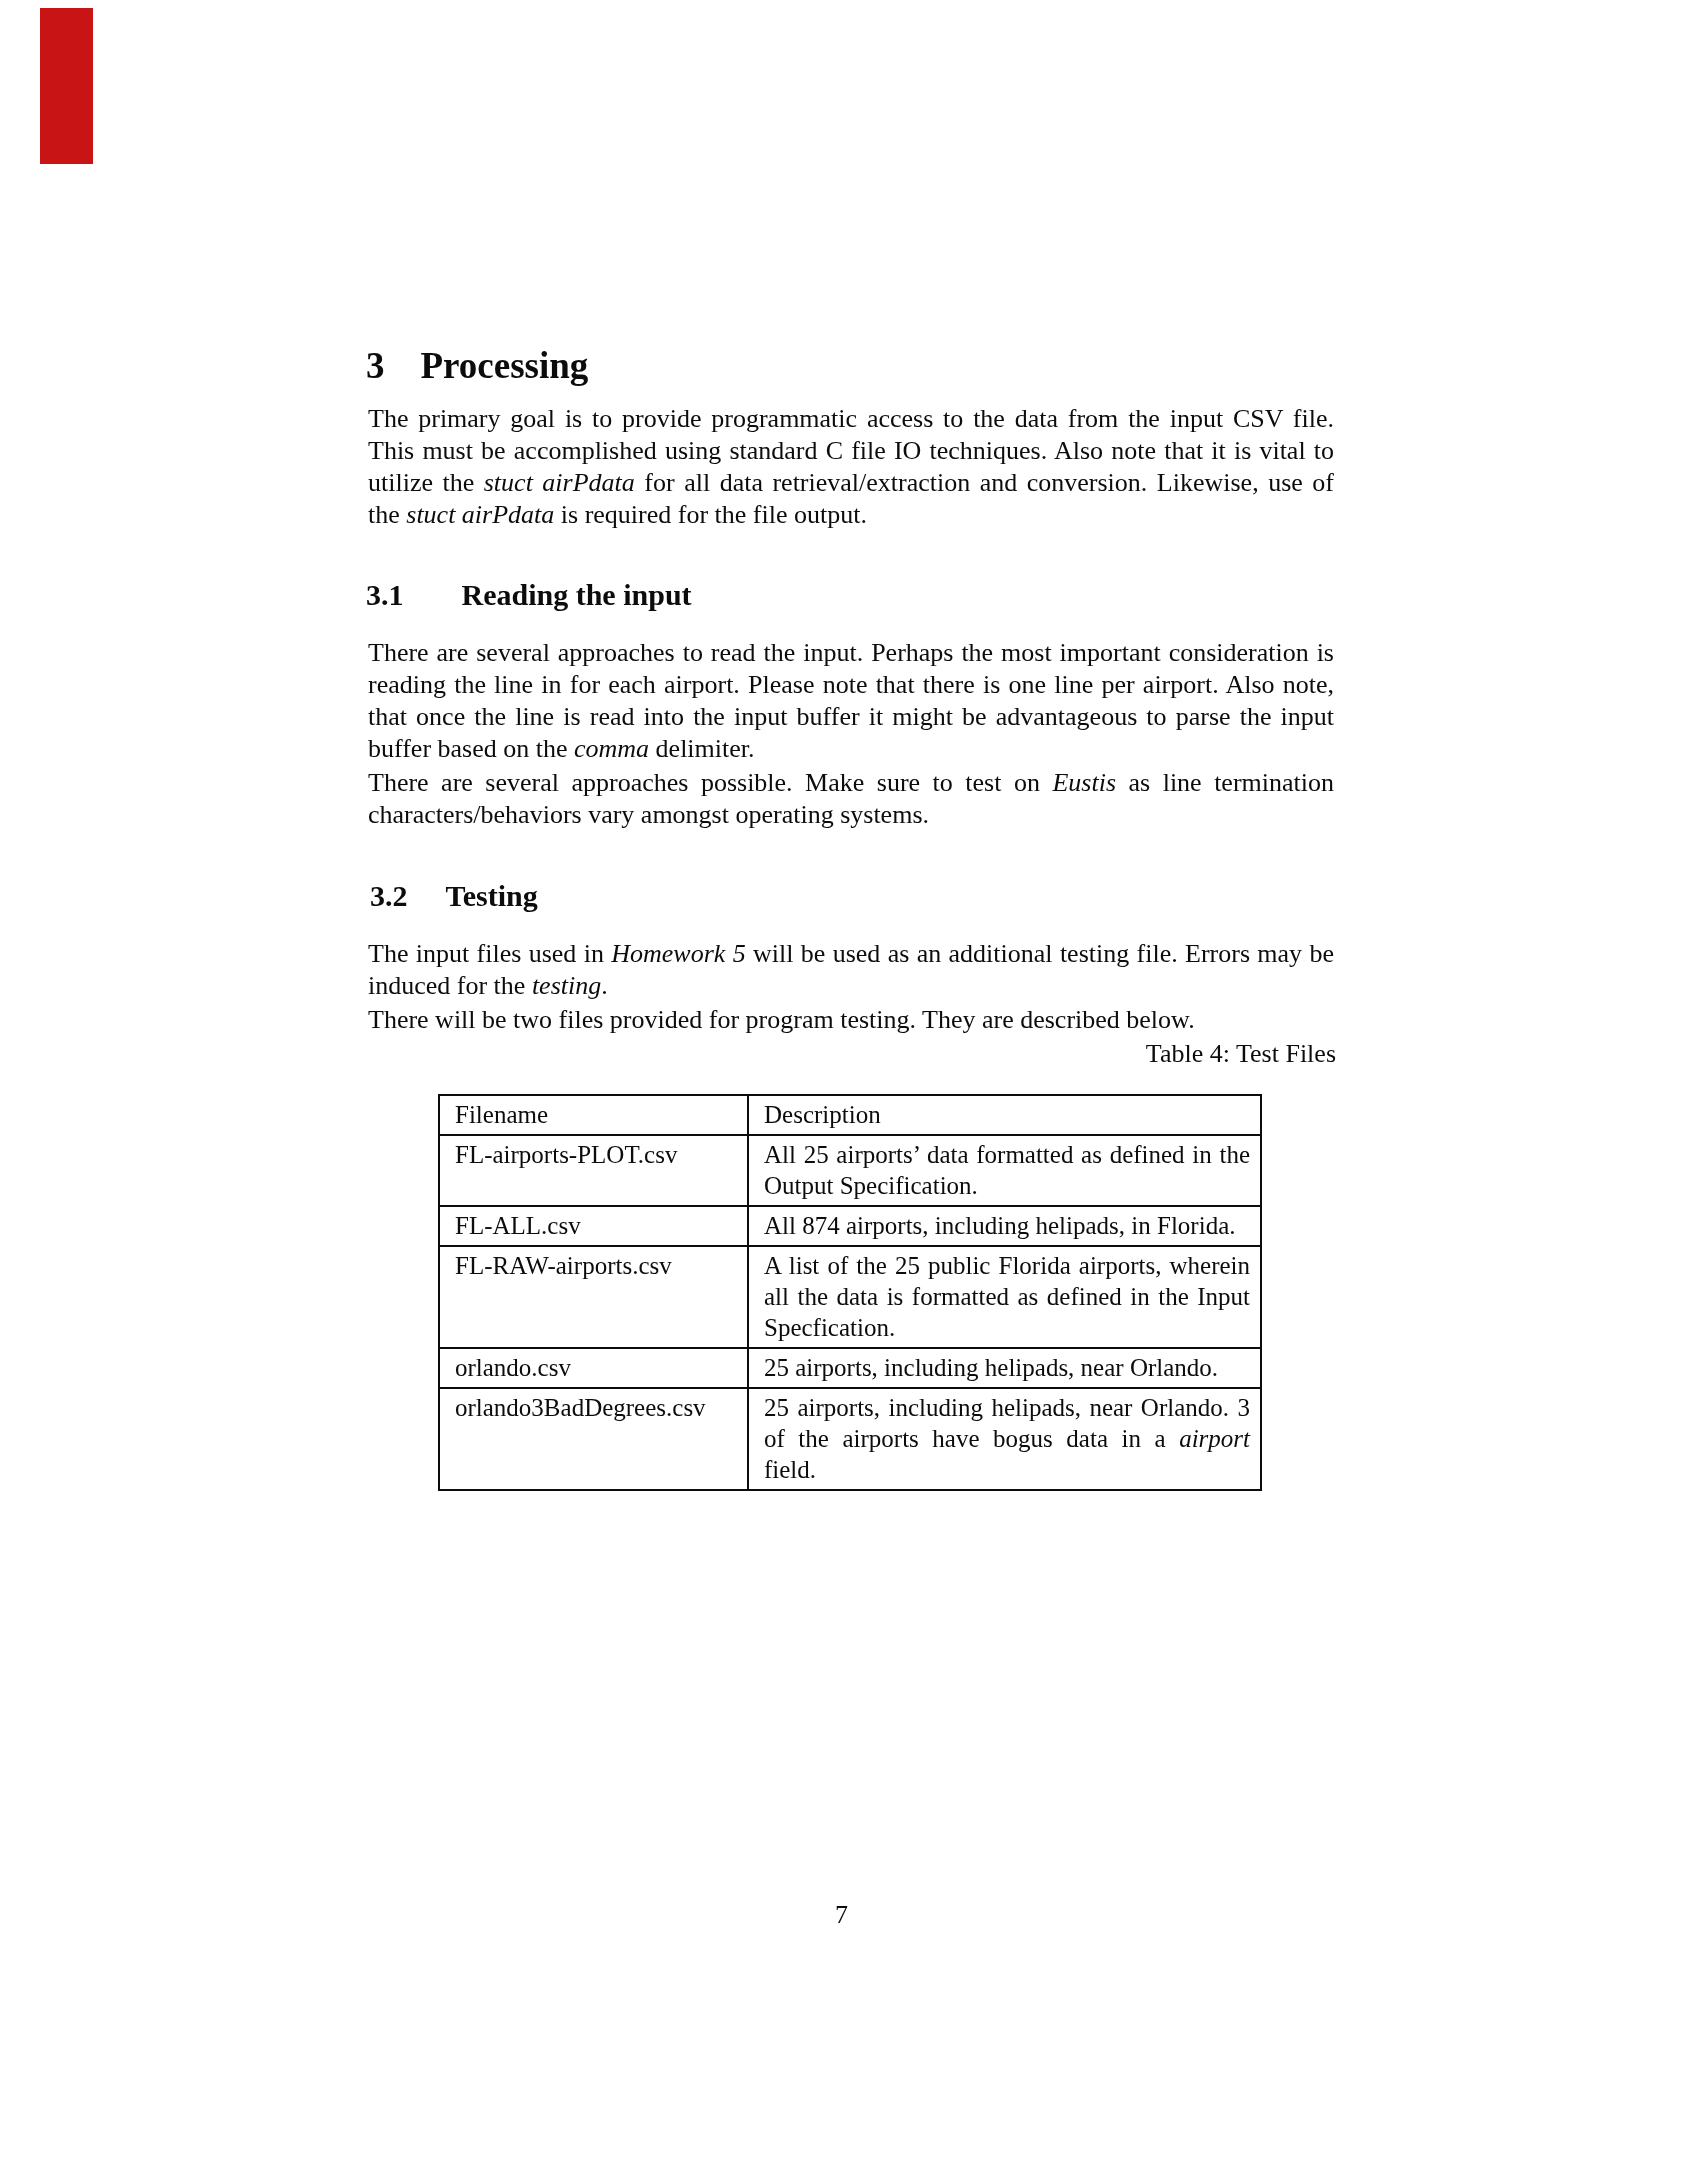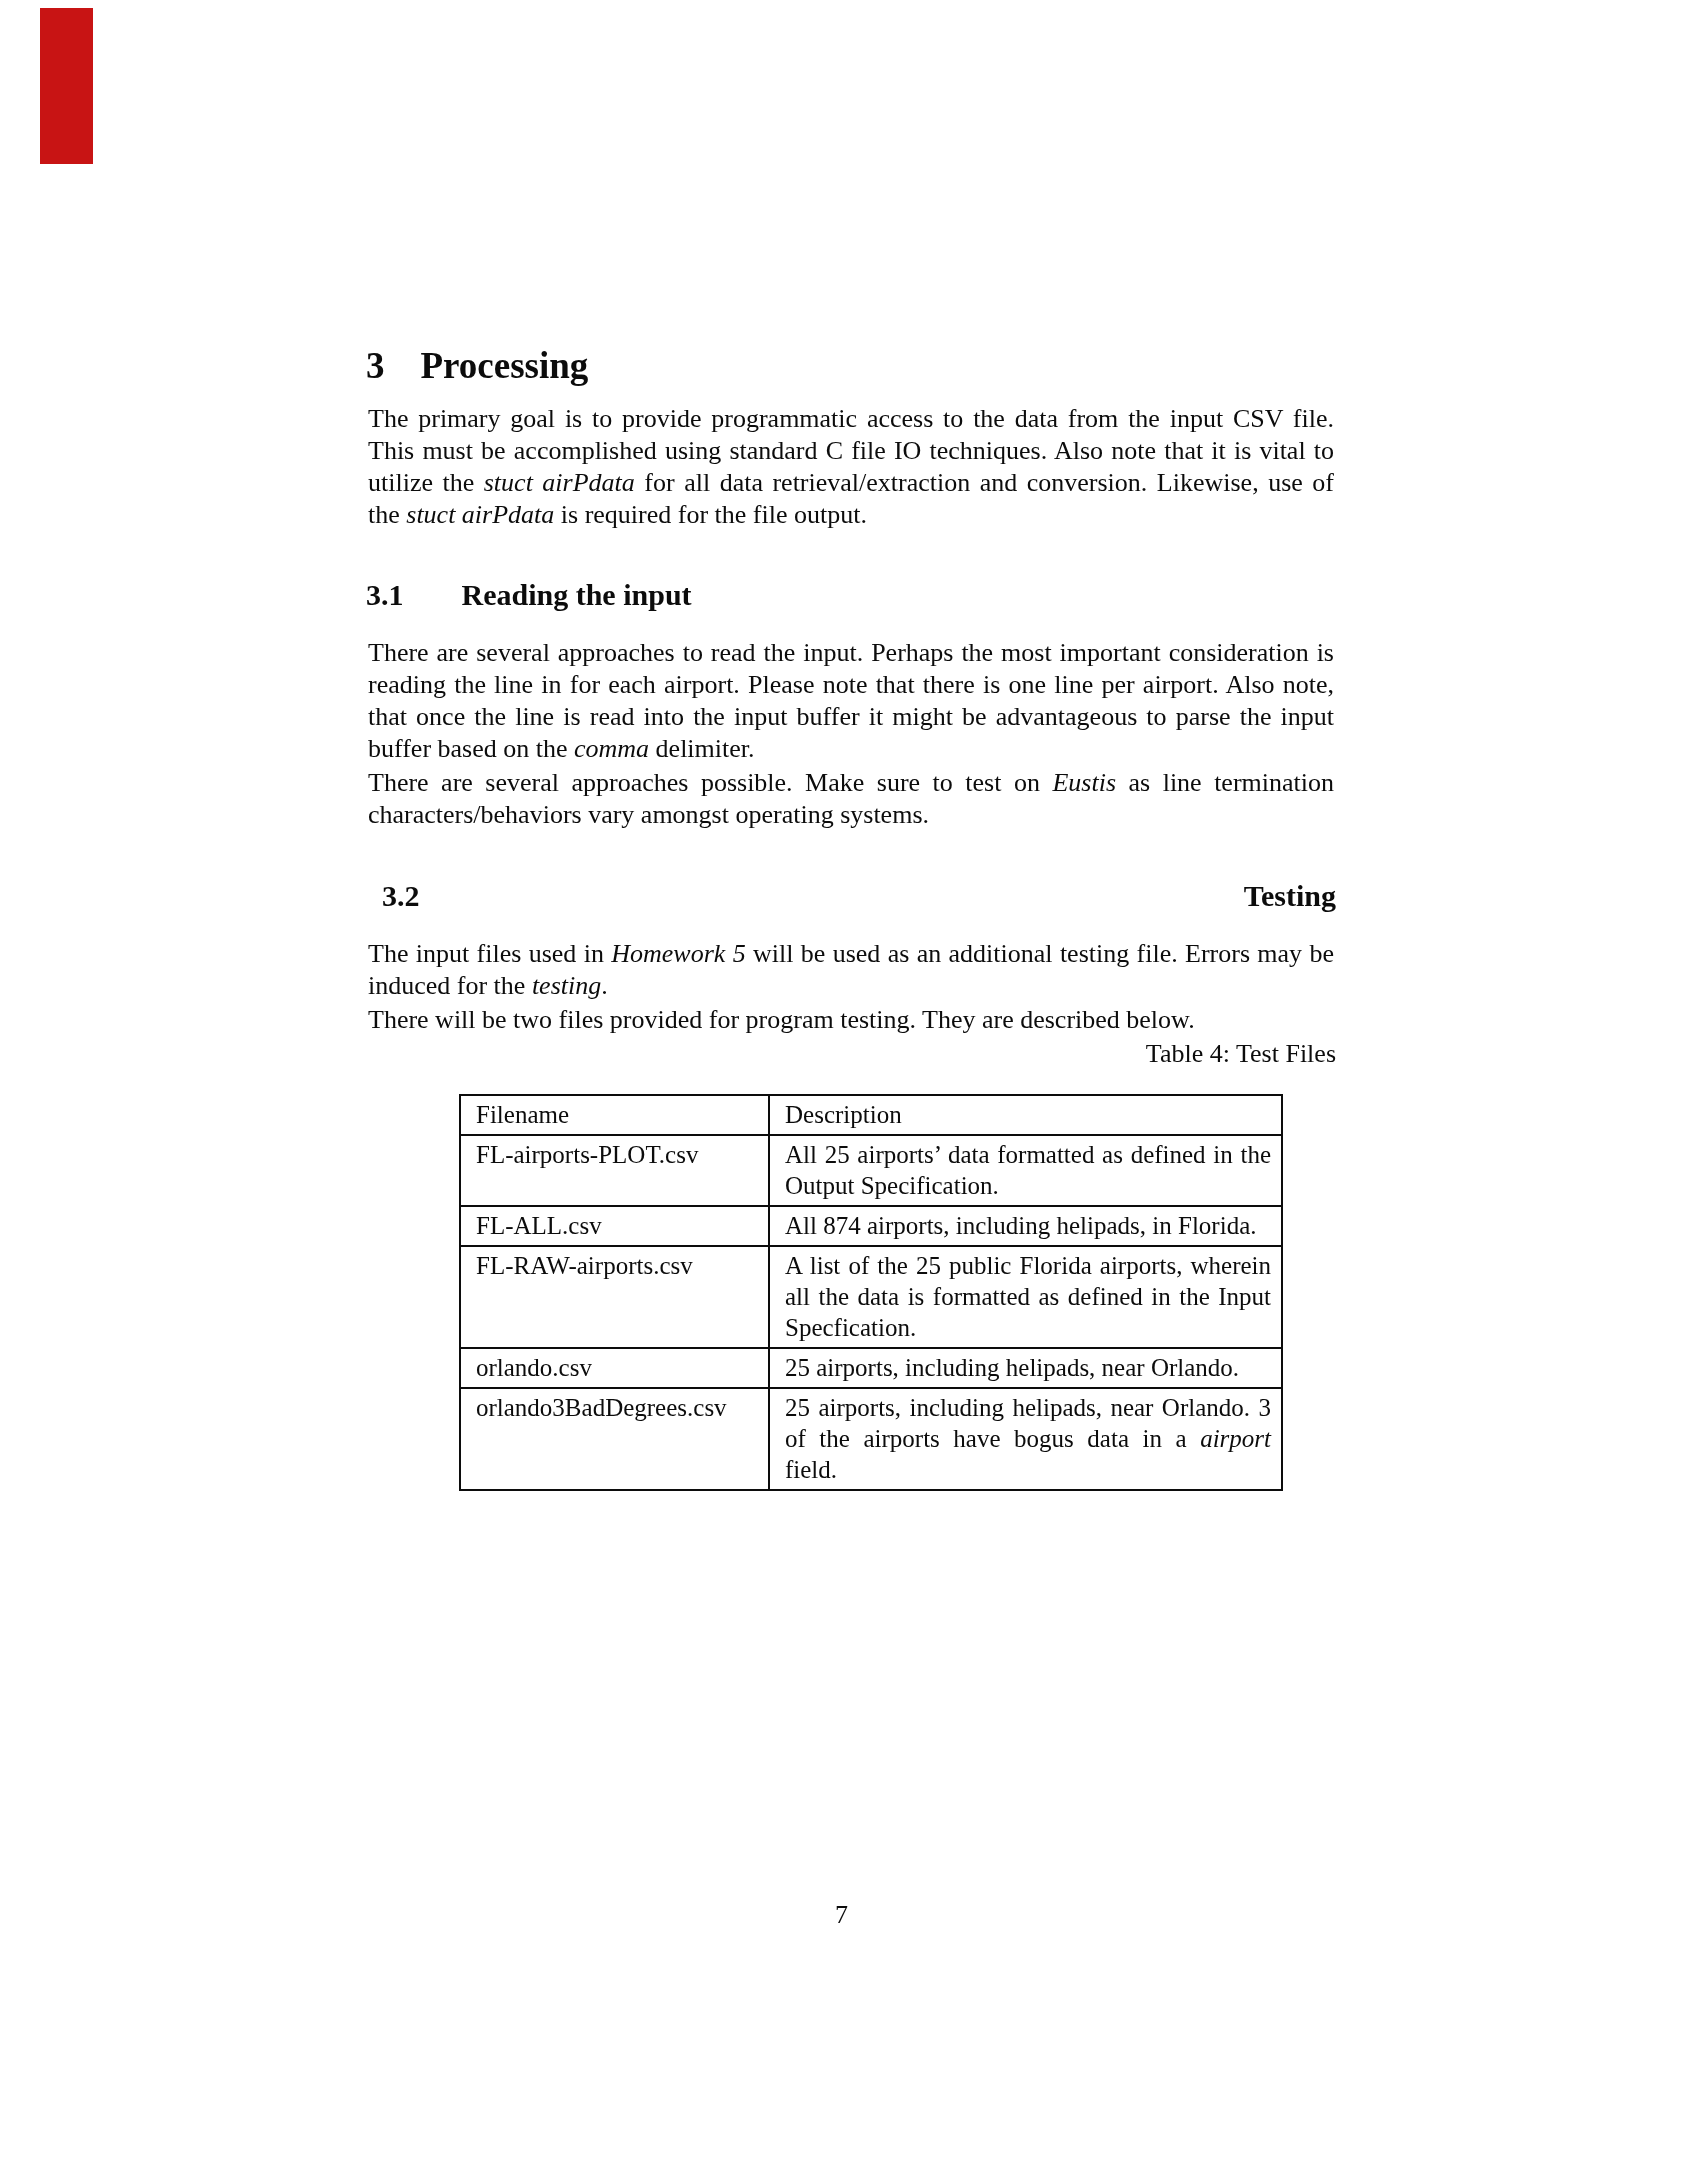--- a/index.html
+++ b/index.html
@@ -24,40 +24,40 @@
     font-size:37px;line-height:44px;font-weight:bold;
     margin:0 0 15px 0;
   }
   .sec-title .num{margin-right:36px;}
   .sub-title{
     display:flex;
     font-size:30px;line-height:36px;font-weight:bold;
   }
   .sub-title .num{margin-right:38px;}
   .sub-title.first{margin:46px 0 24px 0;gap:20px;}
-  .sub-title.second{margin:47px 0 24px 16px;justify-content:space-between;}
+  .sub-title.second{margin:47px 0 24px 4px;}
   p.body{
     font-size:26px;line-height:32px;
     text-align:justify;
     margin:2px;
   }
   .it{font-style:italic;}
   .p-intro{margin-bottom:0;}
   .p-read1{margin-bottom:30px;}
   .p-read2{margin-bottom:35px;}
   .p-read3{margin-bottom:0;text-align:left;}
   .p-test1{margin-bottom:33px;}
   .p-test2{margin-bottom:60px;text-align:left;}
   .caption{
     font-size:26px;line-height:32px;
     text-align:right;
     margin:0 0 24px 0;
   }
   table.testfiles{
-    margin-left:93px;
+    margin-left:72px;
     width:822px;
     border-collapse:collapse;
     table-layout:fixed;
   }
   table.testfiles th,
   table.testfiles td{
     border:2px solid #0c0c0c;
     font-size:25px;line-height:31px;
     font-weight:normal;
     text-align:left;

